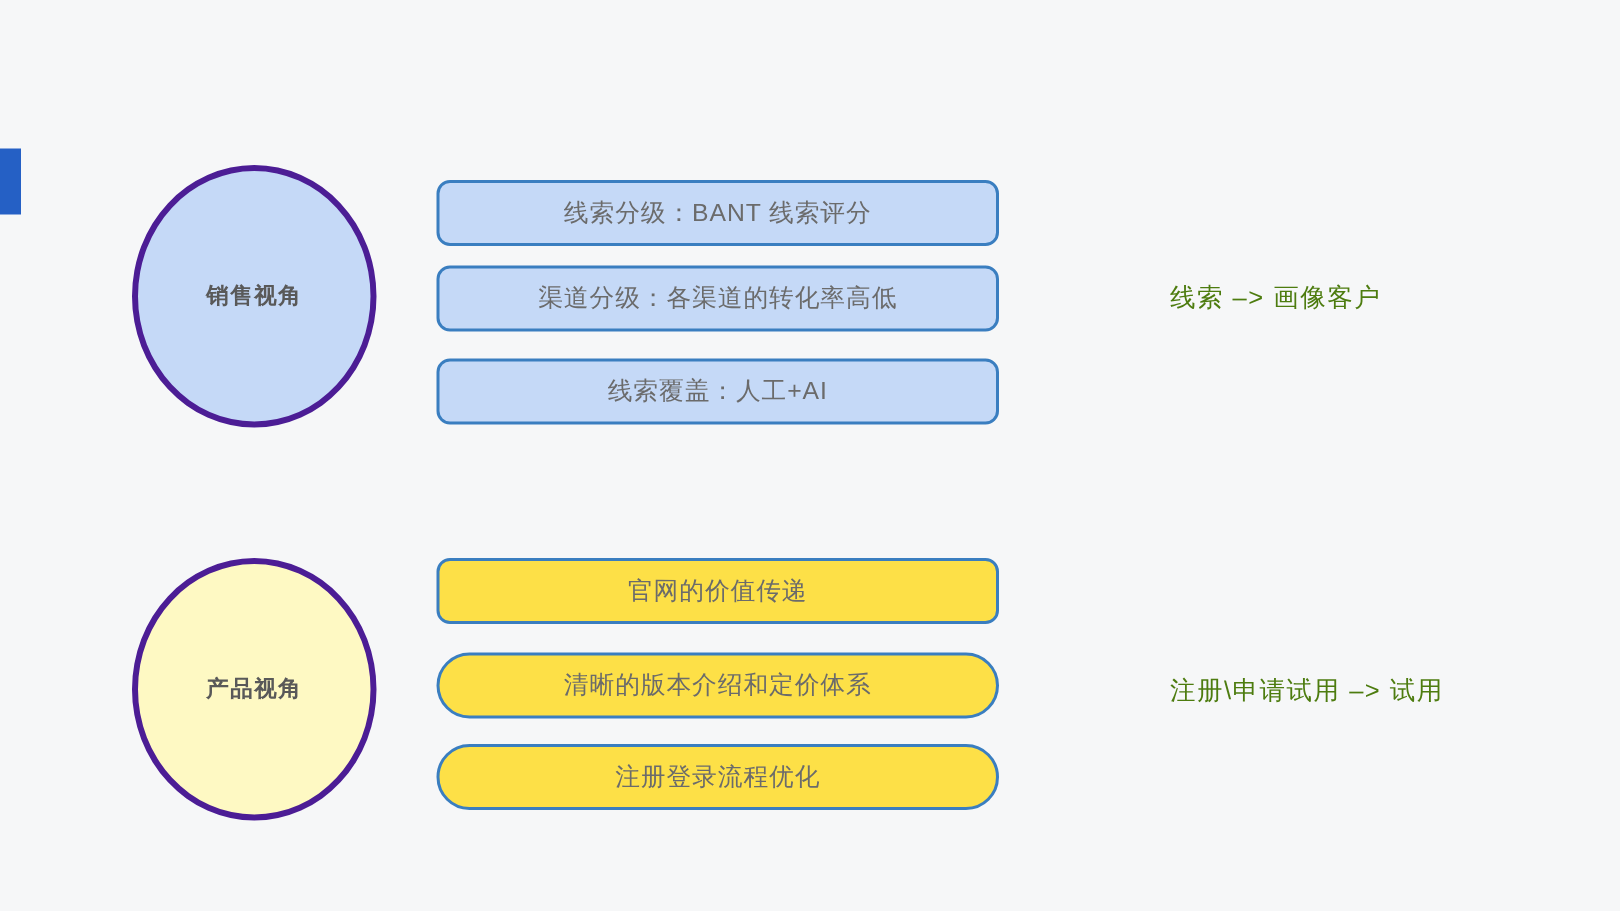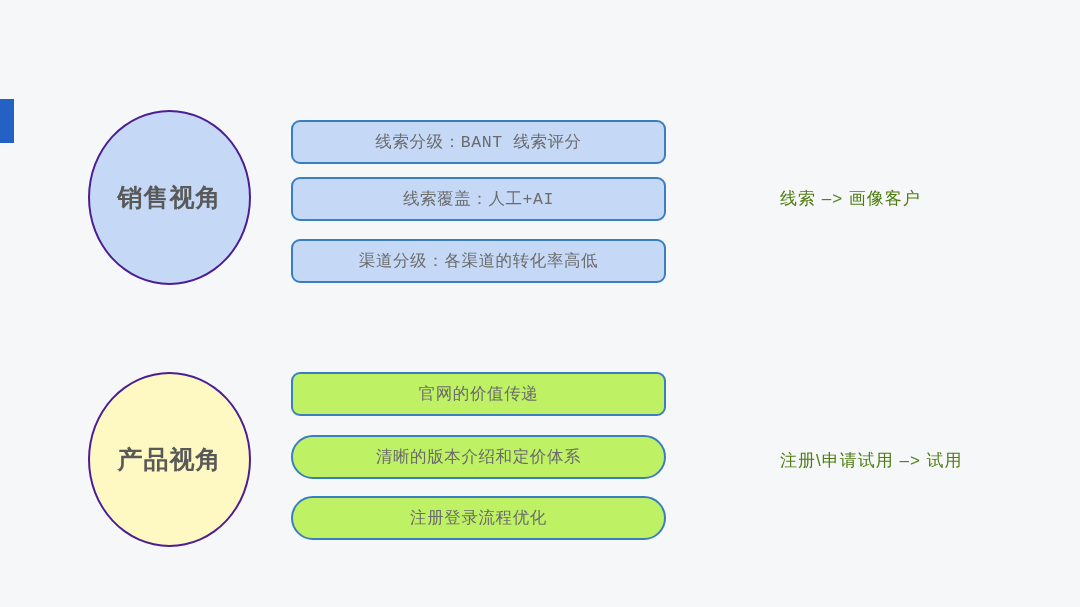--- a/index.html
+++ b/index.html
@@ -72,26 +72,26 @@
   #group-sales { top: 110px; }
   #group-product { top: 372px; }
 
   .circle {
     position: absolute;
     left: 88px;
     top: 0;
     width: 163px;
     height: 175px;
     border-radius: 50%;
-    border: 2px solid #4c1d95;
+    border: 4px solid #4c1d95;
     box-sizing: border-box;
     display: flex;
     align-items: center;
     justify-content: center;
-    font-size: 25px;
+    font-size: 15px;
     font-weight: bold;
     color: #595959;
     letter-spacing: 1px;
   }
   #group-sales .circle { background: #c5d9f7; }
   #group-product .circle { background: #fef9c3; }
 
   .box-stack {
     position: absolute;
     left: 291px;
@@ -106,24 +106,23 @@
     height: 44px;
     border: 2px solid #3a7ec0;
     border-radius: 9px;
     display: flex;
     align-items: center;
     justify-content: center;
     font-size: 16.5px;
     color: #6b6b6b;
     letter-spacing: 0.6px;
     white-space: nowrap;
-    font-family: Liberation Mono, monospace;
   }
   #group-sales .item-box { background: #c5d9f7; }
-  #group-product .item-box { background: #bef264; }
+  #group-product .item-box { background: #fde047; }
 
   #group-sales .item-box + .item-box { margin-top: 13px; }
   #group-sales .item-box:nth-child(3) { margin-top: 18px; }
 
   #group-product .item-box + .item-box { margin-top: 19px; border-radius: 22px; }
   #group-product .item-box:nth-child(3) { margin-top: 17px; }
 
   .annotation {
     position: absolute;
     left: 780px;
@@ -143,22 +142,22 @@
   <div class="accent-tab"></div>
 
 
 
   <div class="group" id="group-sales">
     <div class="circle">
       <span>销售视角</span>
     </div>
     <div class="box-stack">
       <div class="item-box">线索分级：BANT 线索评分</div>
+      <div class="item-box">渠道分级：各渠道的转化率高低</div>
       <div class="item-box">线索覆盖：人工+AI</div>
-      <div class="item-box">渠道分级：各渠道的转化率高低</div>
     </div>
     <div class="annotation">线索 –&gt; 画像客户</div>
   </div>
 
   <div class="group" id="group-product">
     <div class="circle">
       <span>产品视角</span>
     </div>
     <div class="box-stack">
       <div class="item-box">官网的价值传递</div>

